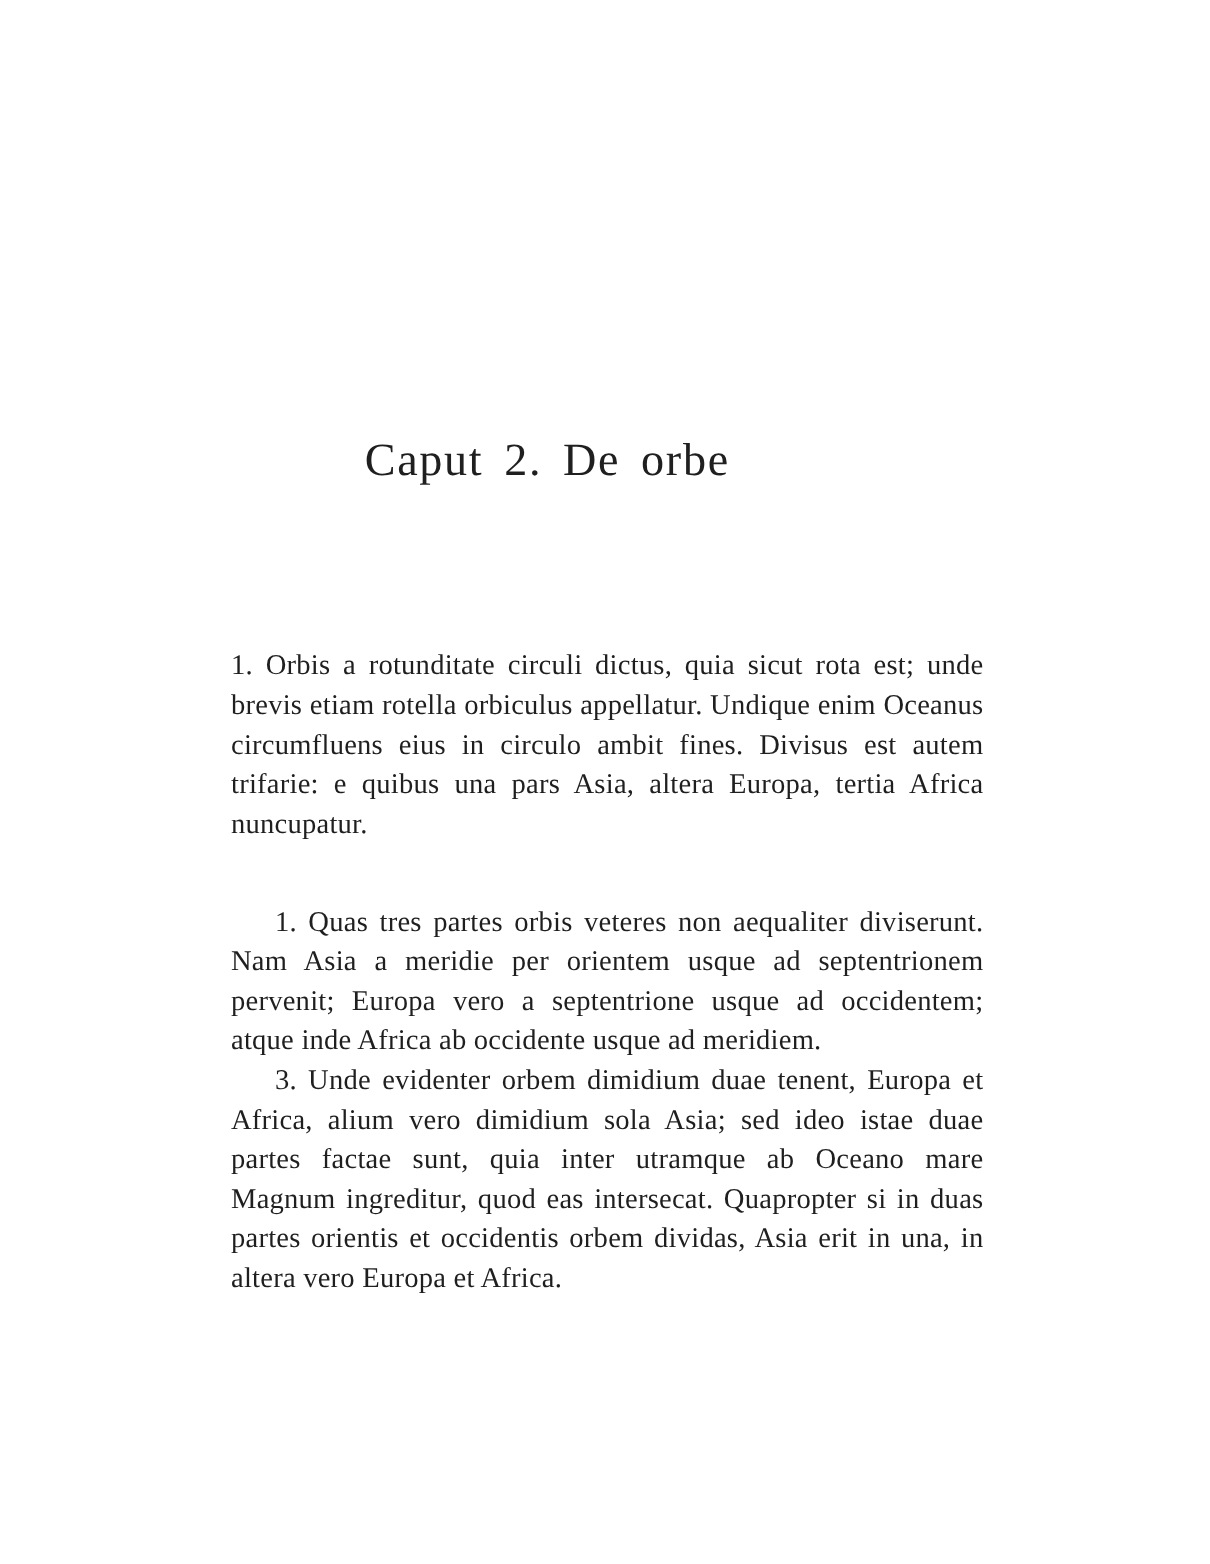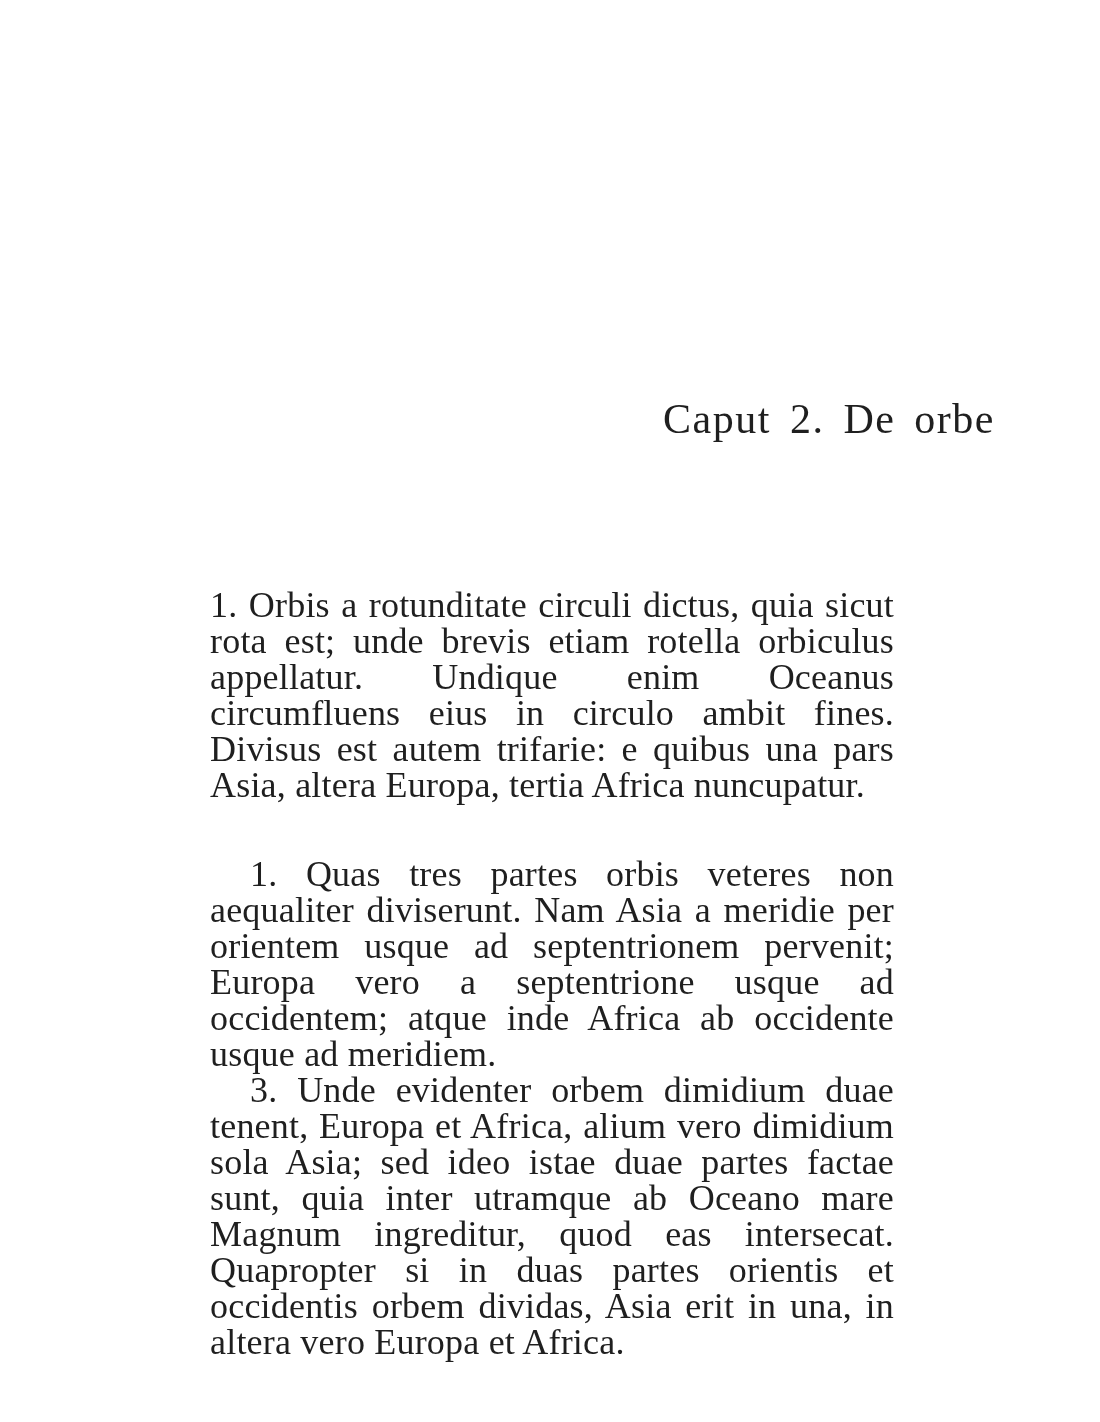--- a/index.html
+++ b/index.html
@@ -27,34 +27,34 @@
   }
   .chapter-heading {
     position: absolute;
     top: 398px;
     left: 0;
     width: 995px;
     margin: 0;
     font-size: 42px;
     font-weight: normal;
     line-height: 42px;
-    text-align: right;
+    text-align: center;
     letter-spacing: 1.5px;
     word-spacing: 7px;
     color: var(--text-color);
   }
   .text-block {
     position: absolute;
     left: 210px;
     top: 587px;
     width: 684px;
   }
   .text-block p {
     margin: 0;
-    font-size: 36px;
+    font-size: 26px;
     line-height: 36px;
     text-align: justify;
     letter-spacing: 0.2px;
     color: var(--text-color);
   }
   .text-block p.gap-after {
     margin-bottom: 53px;
   }
   .text-block p.indented {
     text-indent: 40px;

